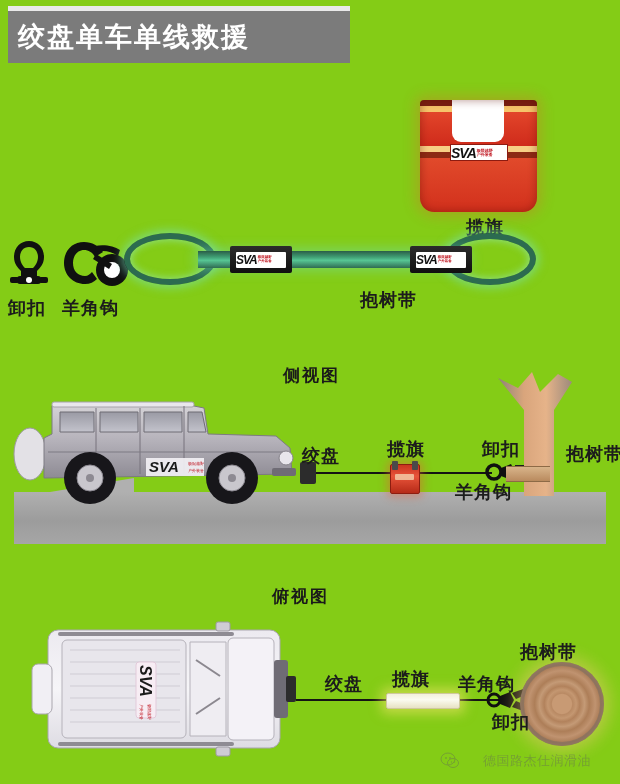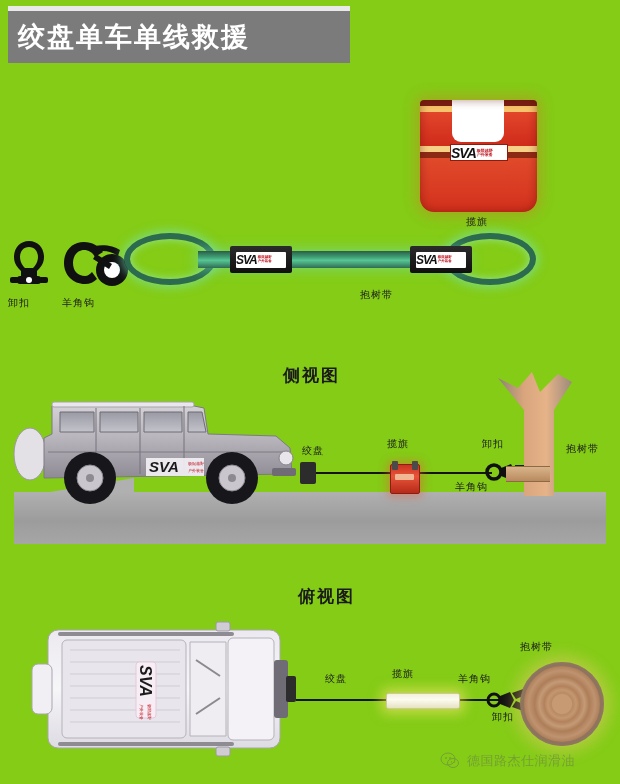--- a/index.html
+++ b/index.html
@@ -21,21 +21,21 @@
   .title-banner .t{
     color:#ffffff;font-size:27px;font-weight:bold;letter-spacing:2px;
     padding-left:10px;line-height:1;
   }
   .banner-edge{
     position:absolute;left:8px;top:6px;width:342px;height:5px;background:#e9e9e9;
   }
 
   
   .lbl{
-    position:absolute;color:#1c1c1c;font-size:10px;font-weight:normal;
+    position:absolute;color:#1c1c1c;font-size:18px;font-weight:bold;
     white-space:nowrap;letter-spacing:1px;
   }
   .seclbl{
     position:absolute;color:#1a1a1a;font-size:17px;font-weight:bold;
     white-space:nowrap;letter-spacing:2px;
   }
 
   
   .sva-tag{
     background:#ffffff;display:flex;align-items:center;justify-content:flex-start;
@@ -185,21 +185,21 @@
   .damper-top{
     position:absolute;left:386px;top:693px;width:72px;height:14px;
     background:linear-gradient(180deg,#f3f0dc,#fbfbf0 40%,#e7e2c2);
     border:1px solid #cfc89e;border-radius:2px;
     box-shadow:0 0 12px 5px rgba(245,230,110,.55);
   }
 
   
   .footer{
     position:absolute;left:440px;top:748px;width:176px;height:26px;
-    display:flex;align-items:center;gap:7px;opacity:.40;
+    display:flex;align-items:center;gap:23px;opacity:.40;
   }
   .footer .wicon{width:20px;height:20px;flex:0 0 20px;}
   .footer .ftxt{
     font-size:13px;color:#5e5e5e;white-space:nowrap;letter-spacing:.5px;
   }
 </style>
 </head>
 <body>
 
 <div class="page">
@@ -353,21 +353,21 @@
     <path d="M36 126 L36 40 L10 8 L30 18 L44 2 L52 22 L70 4 L84 12 L66 40 L66 126 Z" fill="url(#trunkG)"></path>
   </svg>
   <div class="tree-strap-side"></div>
 
   <div class="lbl" style="left:302px;top:444px;">绞盘</div>
   <div class="lbl" style="left:387px;top:437px;">揽旗</div>
   <div class="lbl" style="left:482px;top:437px;">卸扣</div>
   <div class="lbl" style="left:455px;top:480px;">羊角钩</div>
   <div class="lbl" style="left:566px;top:442px;">抱树带</div>
 
-  <div class="seclbl" style="left:298px;top:585px;">俯视图</div>
+  <div class="seclbl" style="left:272px;top:585px;">俯视图</div>
 
   <svg class="veh-top" viewBox="0 0 268 146">
     <defs>
       <linearGradient id="topBodyG" x1="0" y1="0" x2="0" y2="1">
         <stop offset="0" stop-color="#eceaf0"></stop>
         <stop offset="0.5" stop-color="#f6f5f8"></stop>
         <stop offset="1" stop-color="#dedce3"></stop>
       </linearGradient>
     </defs>
 

